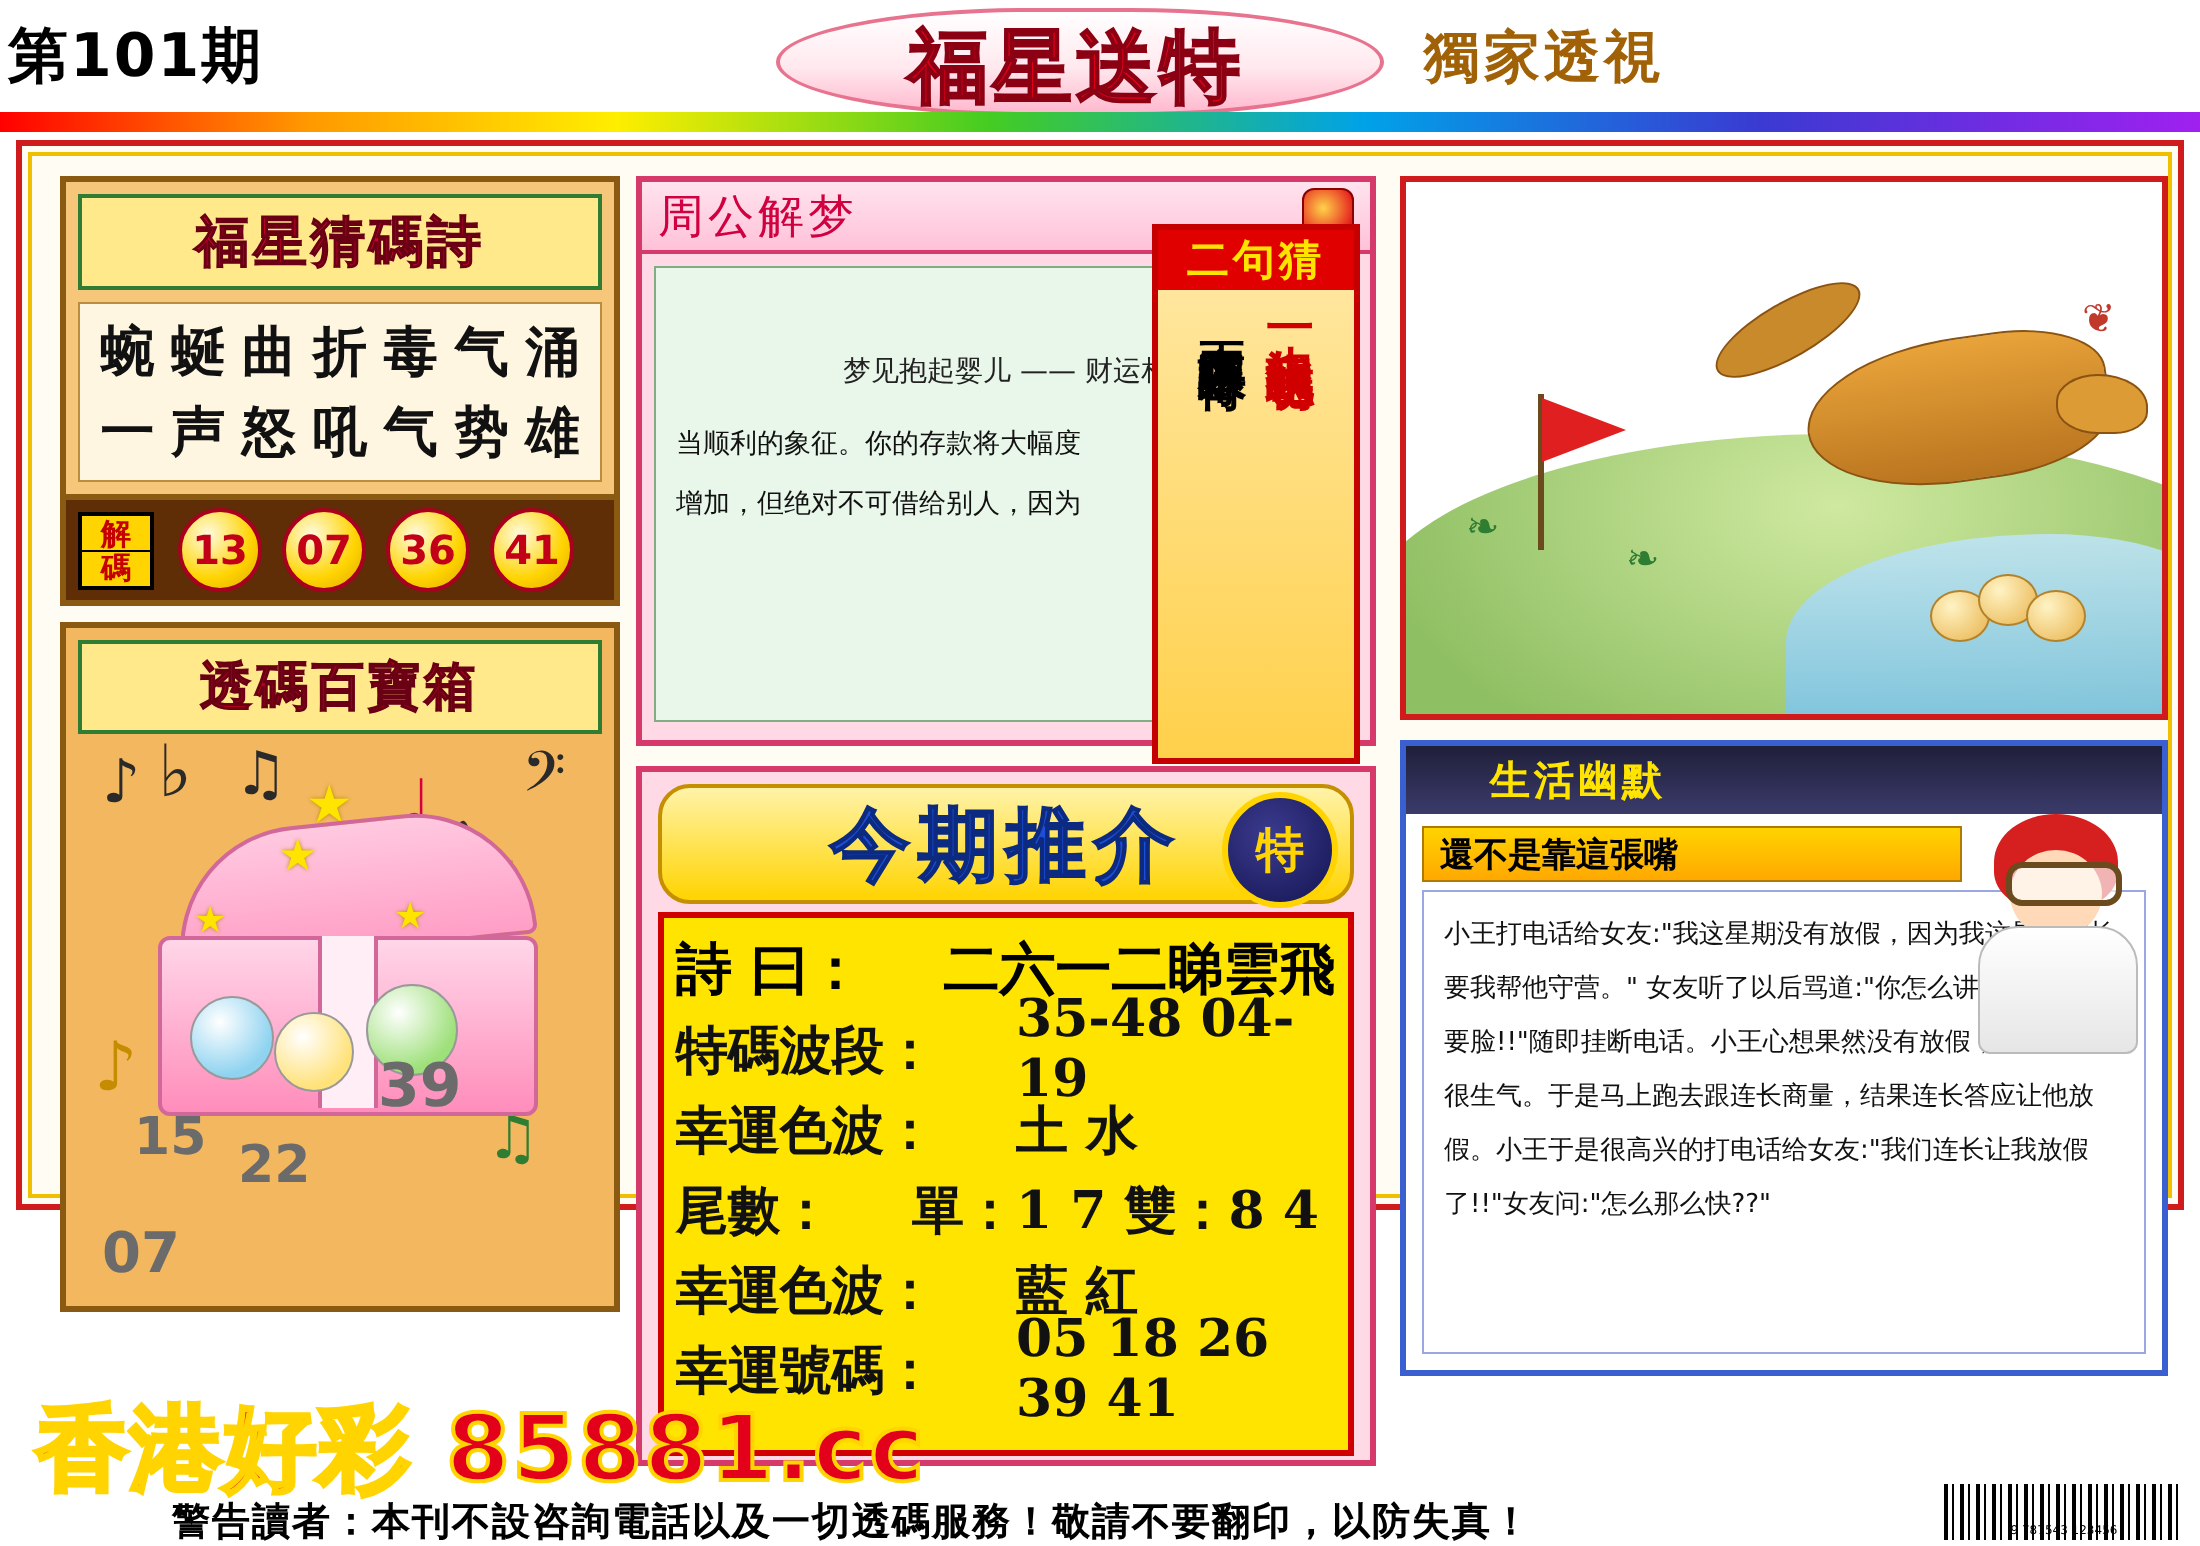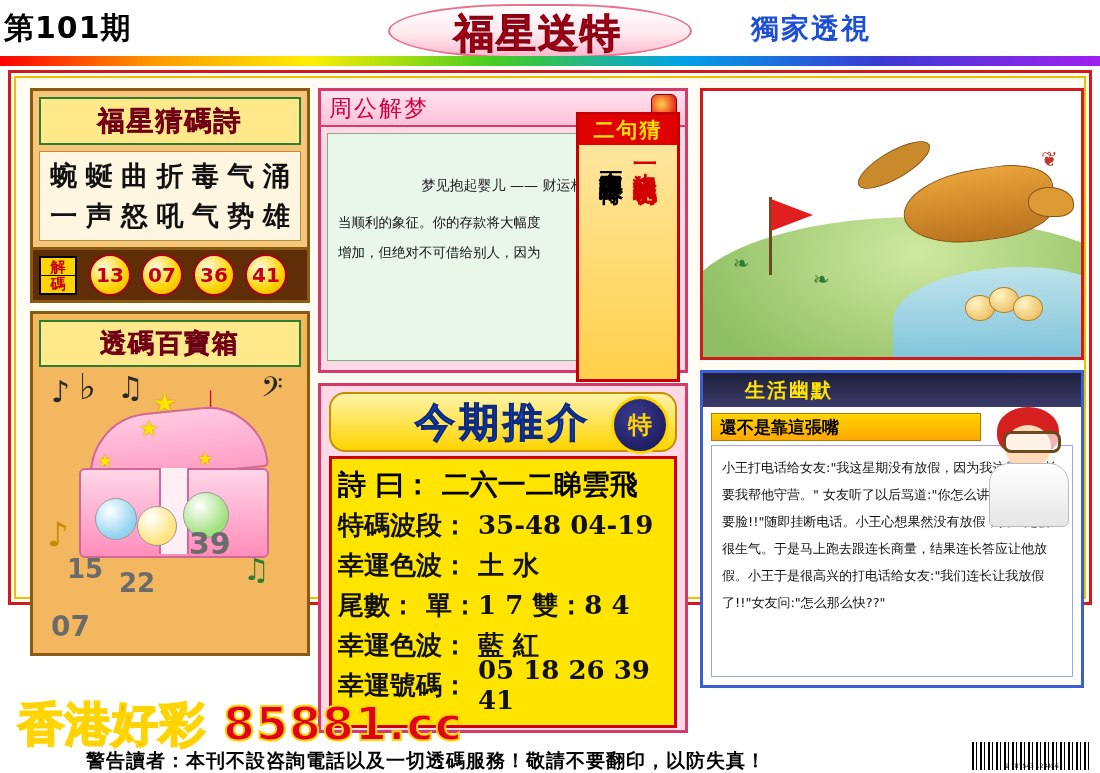--- a/index.html
+++ b/index.html
@@ -35,22 +35,22 @@
   }
   .banner-text{
     position:absolute;left:0;top:6px;width:300px;text-align:center;
     font-size:40px;font-weight:bold;
     color:#e2001a;
     -webkit-text-stroke:1px #8b0012;
     letter-spacing:2px;
     font-family:"DejaVu Sans",sans-serif;
   }
   .hdr-mid{
-    position:absolute;left:751px;top:10px;
-    font-size:28px;font-weight:bold;color:#1d4ed8;letter-spacing:2px;
+    position:absolute;left:712px;top:10px;
+    font-size:28px;font-weight:bold;color:#a16207;letter-spacing:2px;
   }
   .hdr-right{
     position:absolute;left:940px;top:10px;
     font-size:28px;font-weight:bold;color:#000;letter-spacing:2px;
   }
   .rainbow{
     position:absolute;left:0;top:56px;width:1100px;height:10px;
     background:linear-gradient(90deg,#ff0000 0%,#ff9900 14%,#ffee00 28%,#44cc22 45%,#00a2e8 62%,#3a3ad1 80%,#a020f0 100%);
   }
   
@@ -201,20 +201,21 @@
     display:flex;align-items:center;justify-content:center;
   }
   .tj-body{
     margin:0 8px 8px 8px;border:3px solid #d10000;background:#ffe400;
     padding:6px 6px;box-sizing:border-box;height:272px;
   }
   .tj-row{
     display:flex;align-items:center;height:40px;
     font-size:26px;font-weight:bold;color:#111;
     font-family:"DejaVu Serif",serif;
+    gap:30px;
   }
   .tj-row .lab{white-space:nowrap;}
   .tj-row .val{margin-left:10px;}
   .tj-row.first{font-size:28px;color:#000;justify-content:flex-start;}
   
   .rightcol{position:absolute;left:684px;top:10px;width:384px;}
   .erju{
     position:absolute;left:-124px;top:24px;width:104px;height:270px;
     background:linear-gradient(#ffe9a8,#ffd04a);
     border:3px solid #c40000;box-sizing:border-box;

